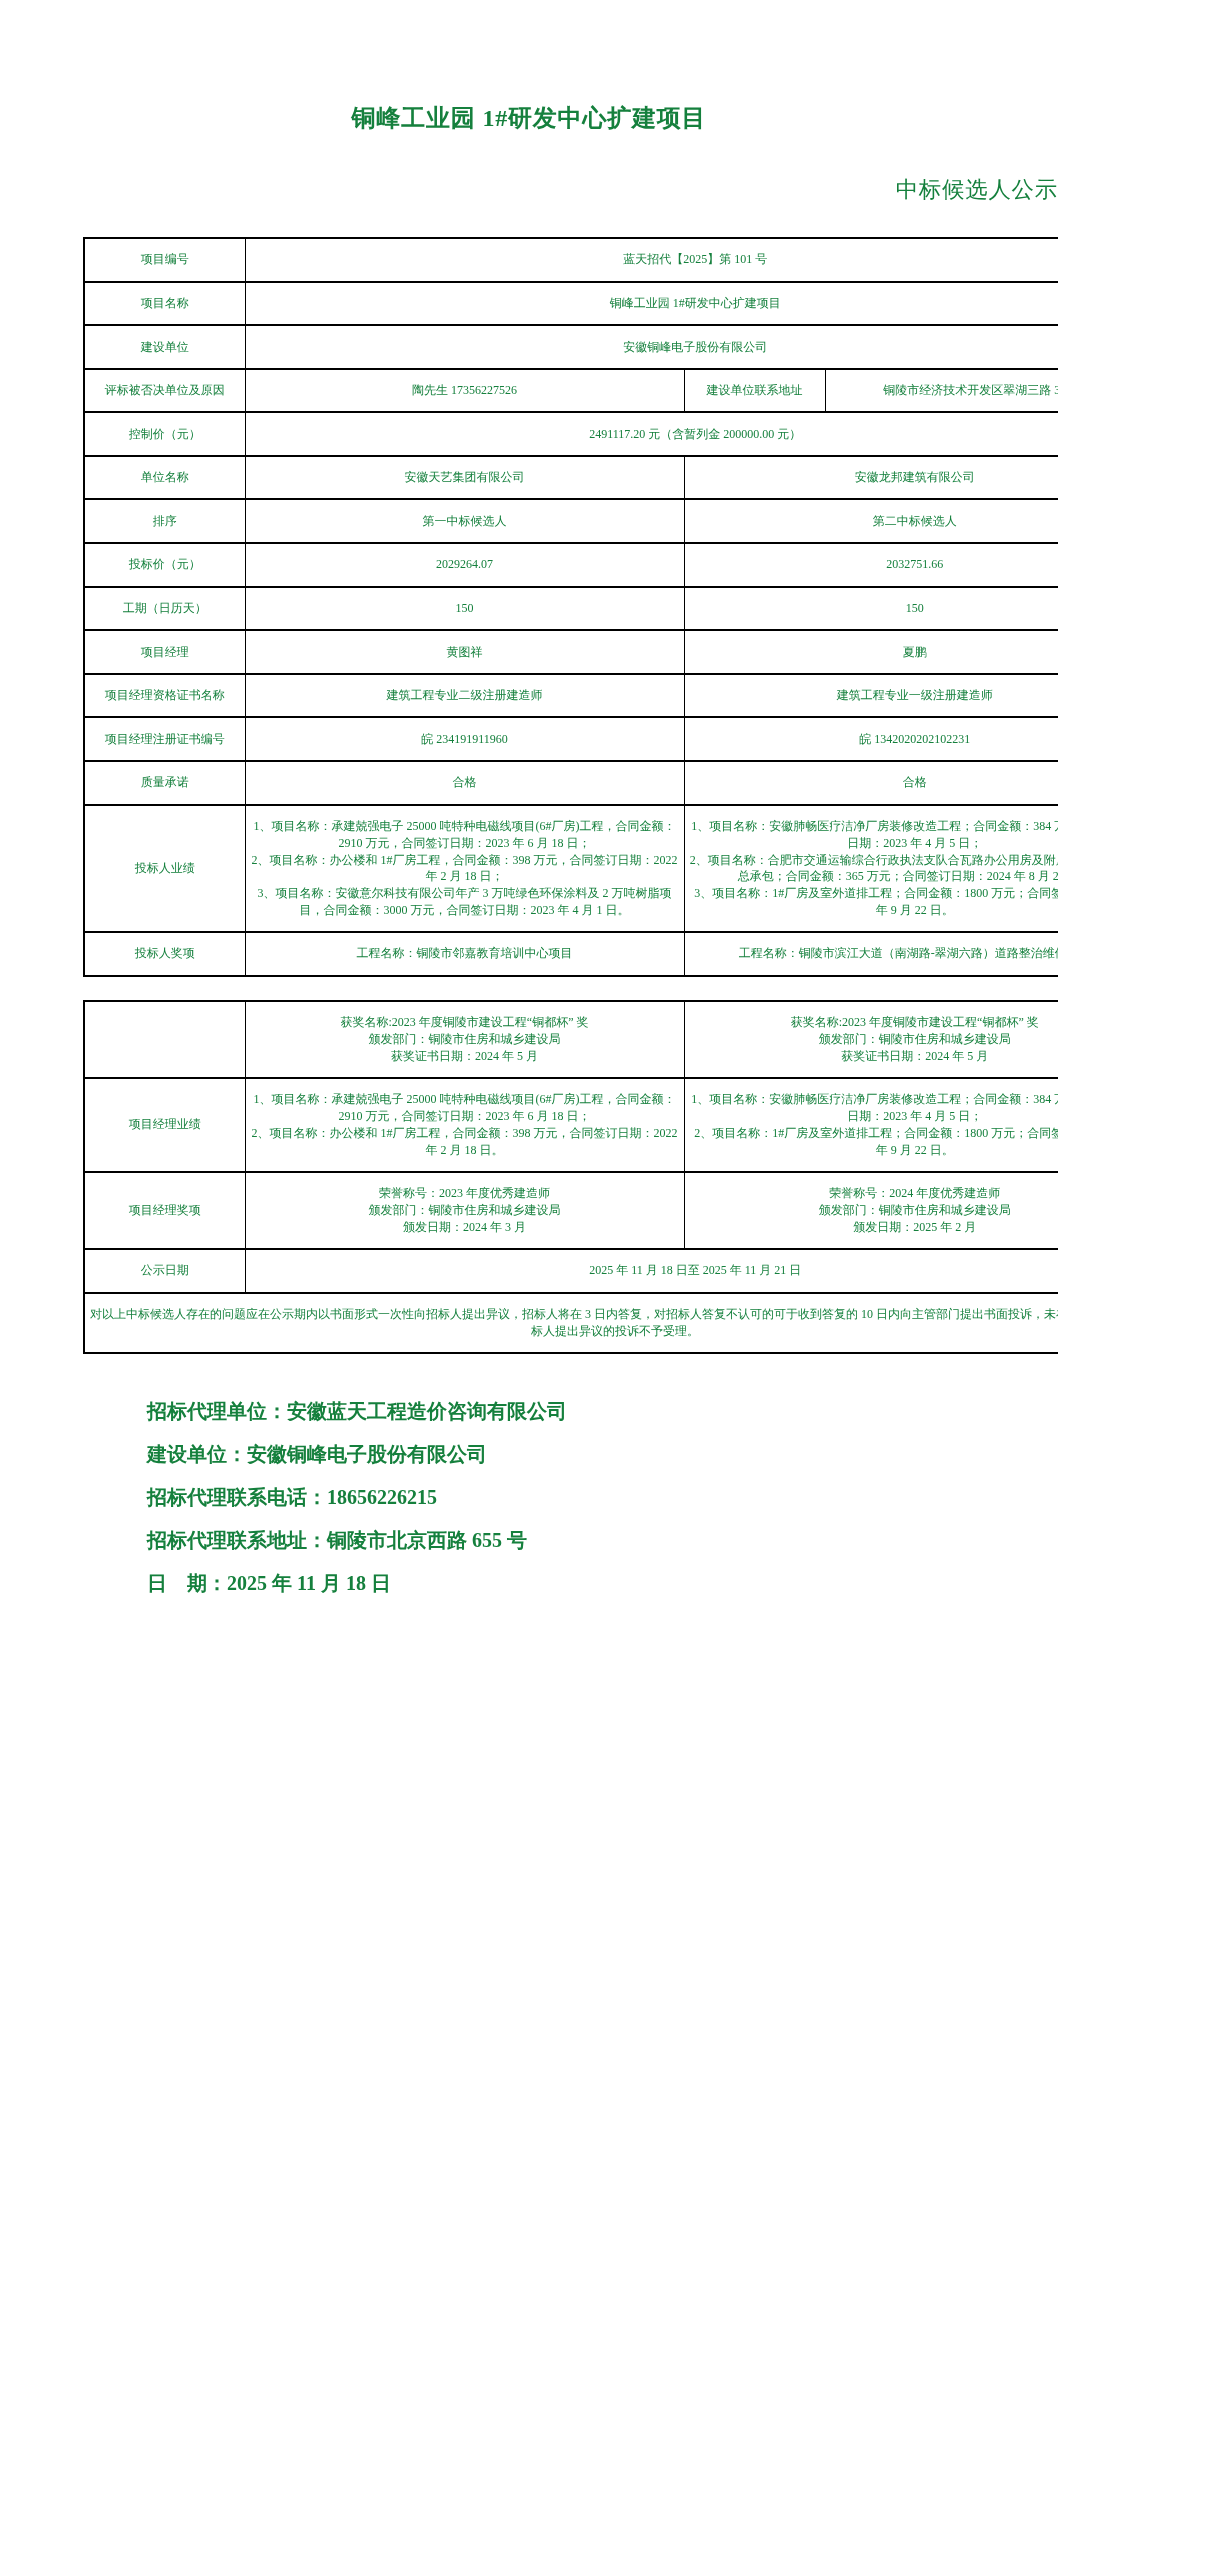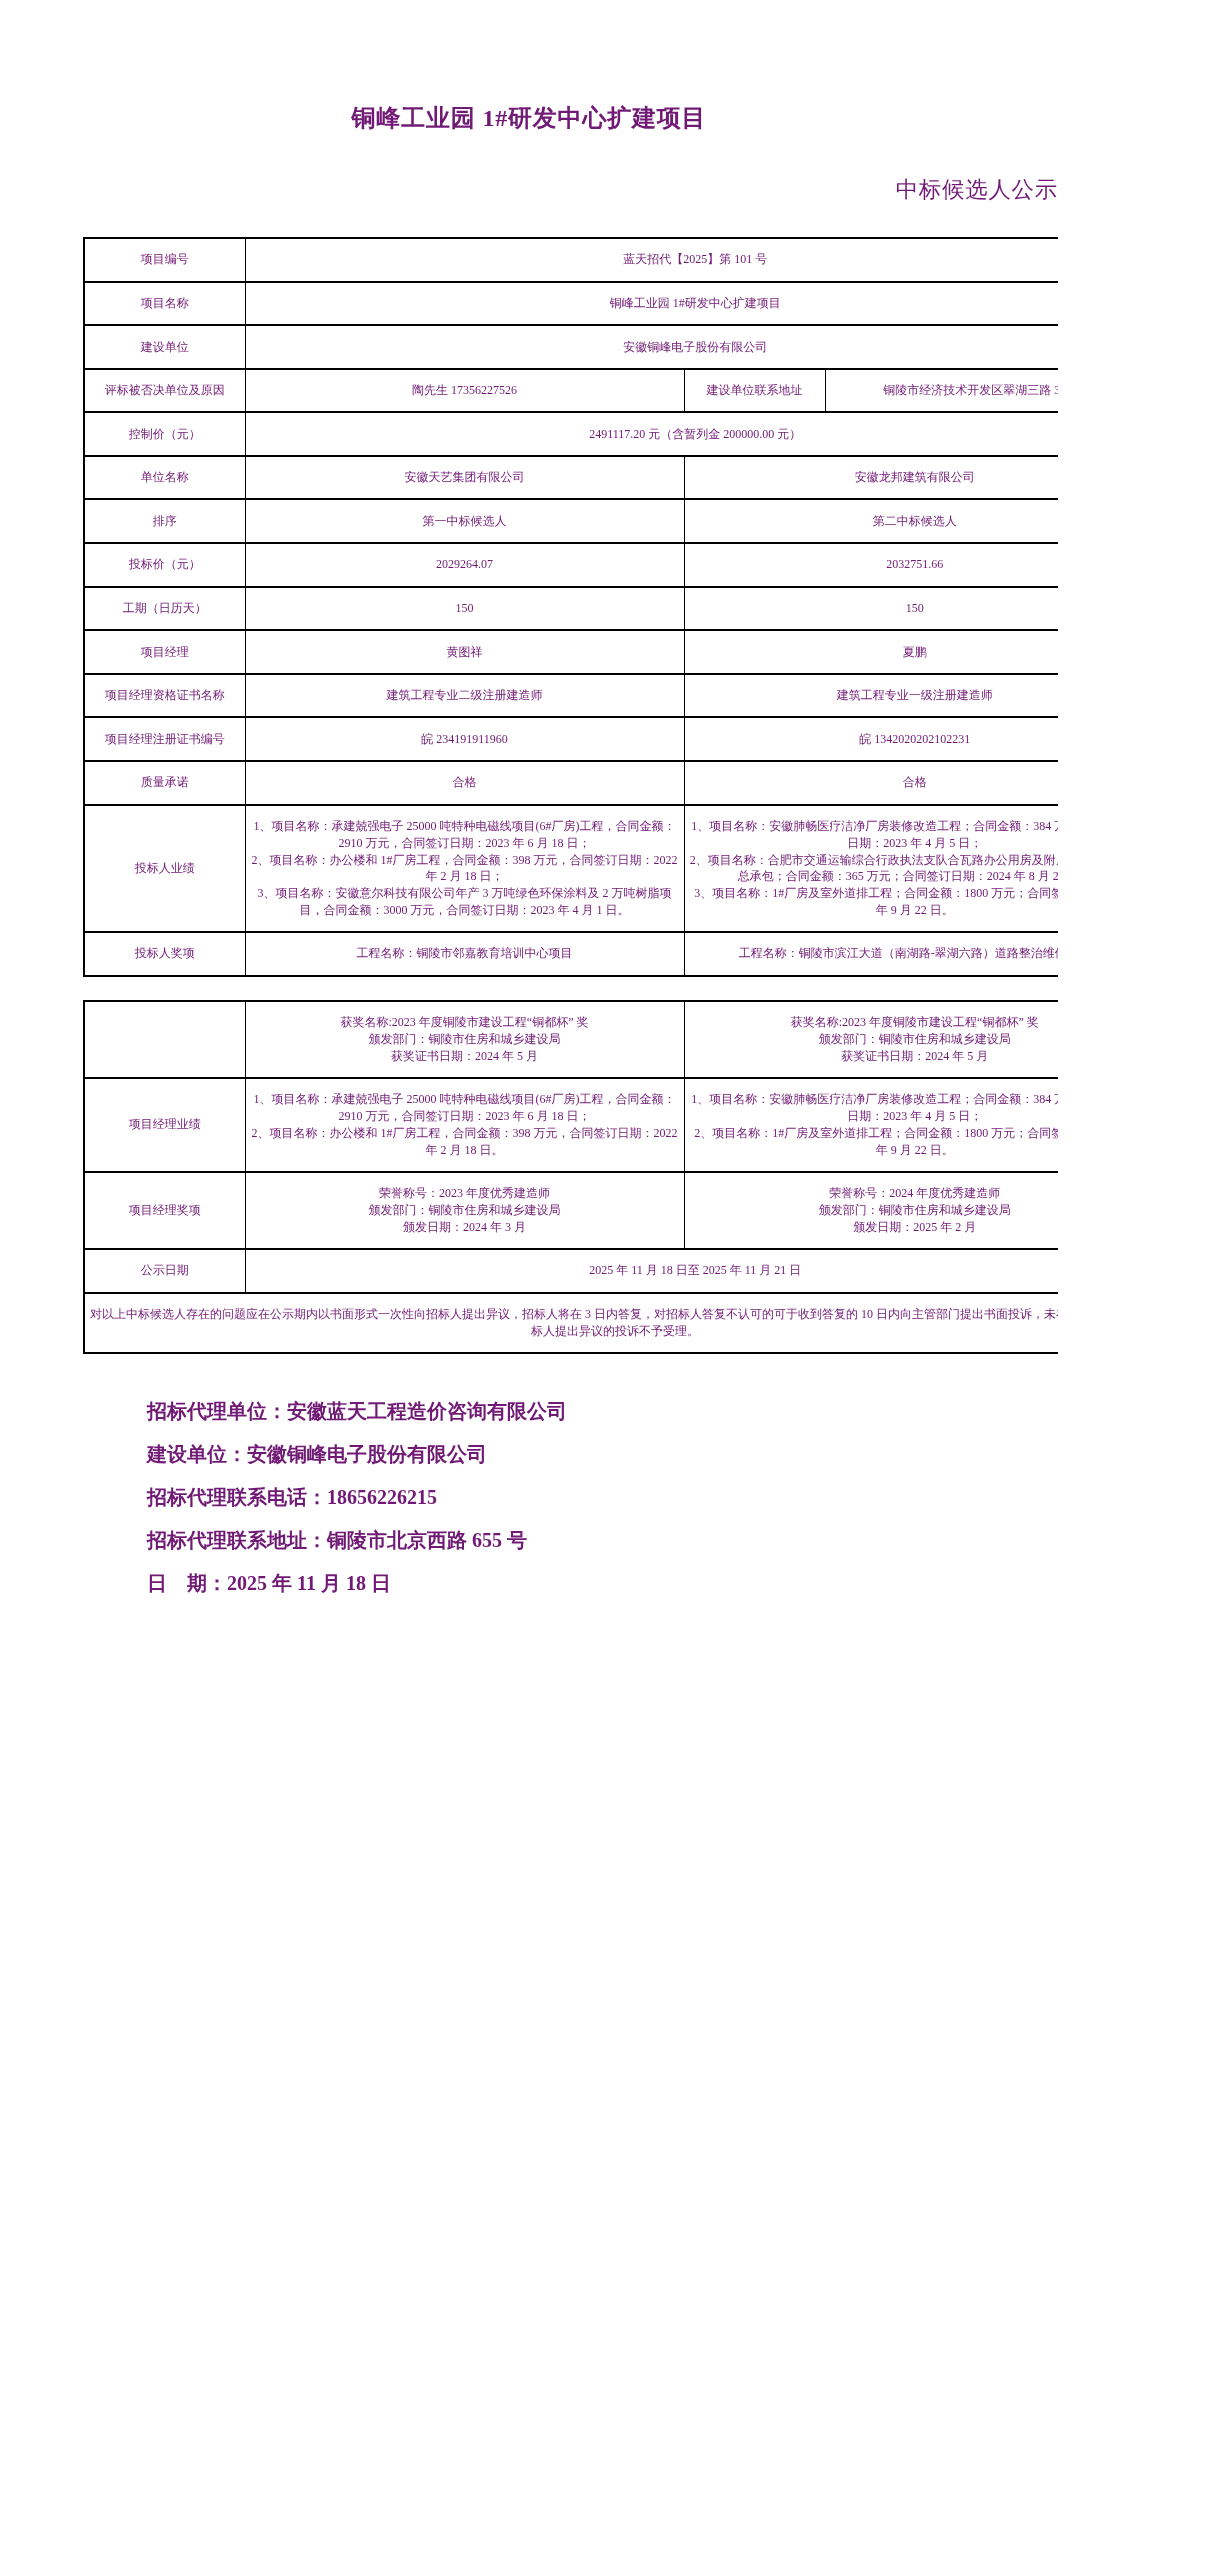--- a/index.html
+++ b/index.html
@@ -1,18 +1,18 @@
 <!DOCTYPE html>
 <html style="font-size:12.4px"><head>
 <meta charset="utf-8">
 <style>
   html,body { margin:0; padding:0; background:#ffffff; }
   .page {
     width:1058px; height:2576px;
-    background:#ffffff; color:#701a75;
+    background:#ffffff; color:#15803d;
     font-family:"Liberation Serif","DejaVu Serif",serif;
     overflow:hidden; position:relative;
   }
   .title {
     margin:0; padding-top:102px;
     text-align:center; font-size:24px; font-weight:bold; letter-spacing:0.8px;
   }
   .subtitle {
     margin:40px 0 0 0;
     text-align:right; font-size:22.4px; font-weight:normal; letter-spacing:0.8px;

